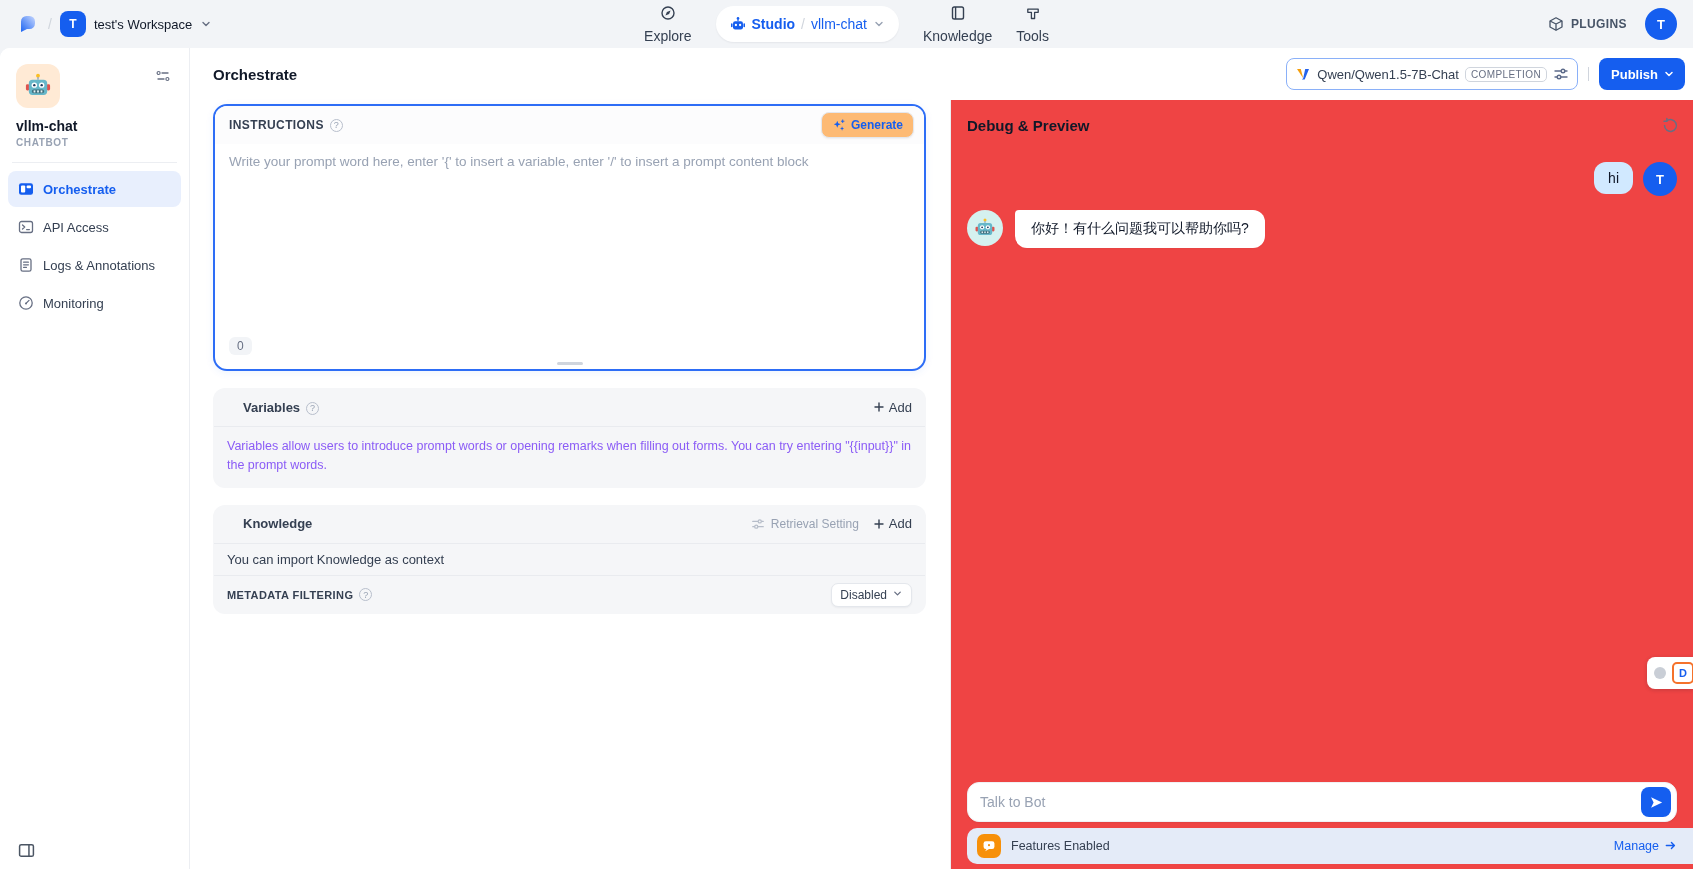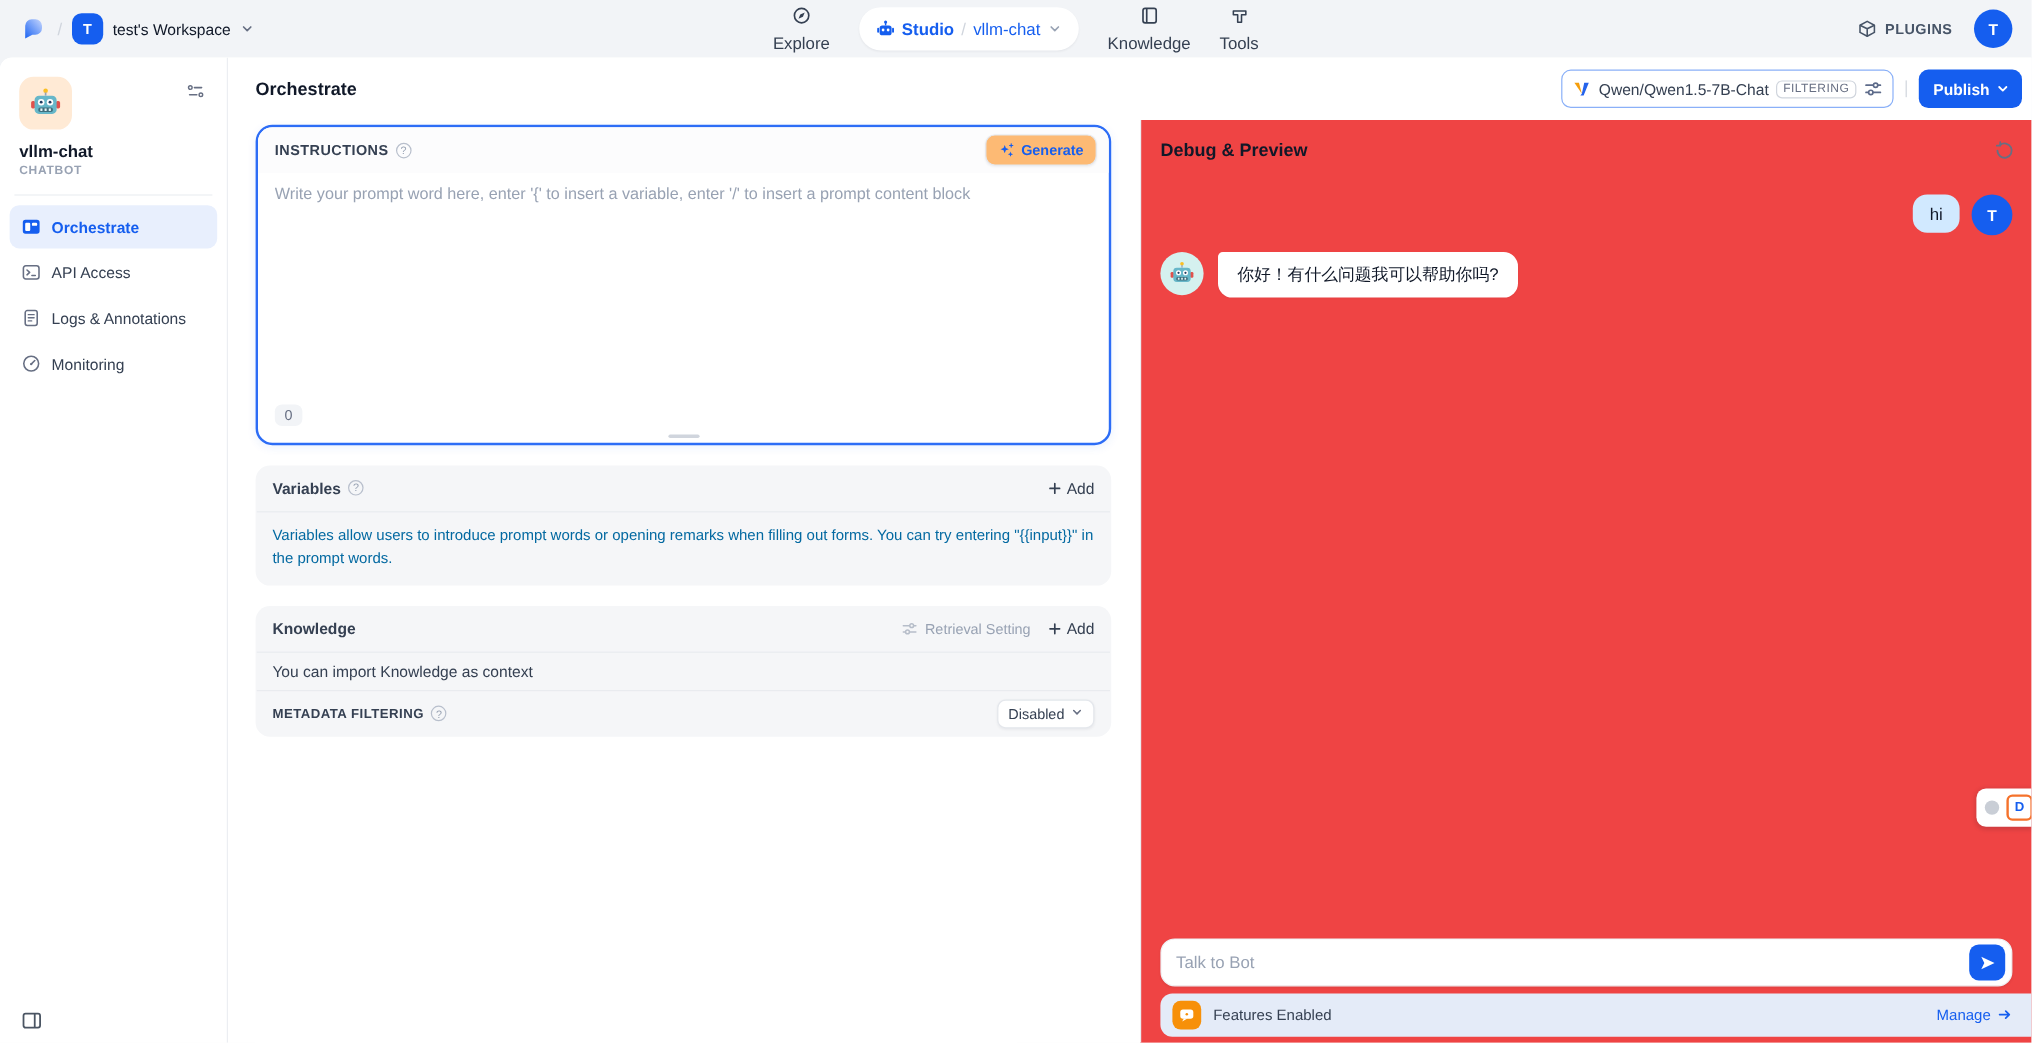--- a/index.html
+++ b/index.html
@@ -84,29 +84,29 @@
   .instr-body textarea::placeholder { color:#98a2b3; }
   .instr-foot { flex:none; height:34px; position:relative; padding:0 14px; }
   .char-badge { position:absolute; left:14px; top:2px; background:#f2f4f7; border-radius:6px;
     padding:2px 8px; font-size:12px; color:#676f83; }
   .resize-handle { position:absolute; left:50%; bottom:4px; transform:translateX(-50%);
     width:26px; height:3px; border-radius:2px; background:#d0d5dd; cursor:ns-resize; }
 
   
   .section-card { background:#f5f6f8; border-radius:12px; margin-top:17px; }
   .section-head { height:38px; display:flex; align-items:center; justify-content:space-between; padding:0 14px; }
-  .section-title-wrap { display:flex; align-items:flex-start; gap:6px; }
+  .section-title-wrap { display:flex; align-items:flex-end; gap:6px;margin-left:16px; }
   .section-title { font-size:13px; font-weight:700; color:#354052; }
   .section-actions { display:flex; align-items:center; gap:14px; }
   .add-btn { display:flex; align-items:center; gap:4px; font-size:13px; font-weight:500;
     color:#354052; cursor:pointer; }
   .retrieval-btn { display:flex; align-items:center; gap:6px; font-size:12px; font-weight:500;
     color:#98a2b3; cursor:pointer; }
   .card-divider { height:1px; background:#e9ebef; margin:0 1px; }
-  .section-desc { padding:10px 14px 12px; font-size:12.5px; line-height:1.55; color:#0369a1; }
+  .section-desc { padding:10px 14px 12px; font-size:12.5px; line-height:1.55; color:#8b5cf6; }
   .knowledge-desc { padding:8px 14px; font-size:13px; color:#354052; }
   .metadata-row { height:38px; display:flex; align-items:center; justify-content:space-between; padding:0 14px; }
   .metadata-title-wrap { display:flex; align-items:center; gap:6px; }
   .metadata-title { font-size:11px; font-weight:700; letter-spacing:.4px; color:#354052; }
   .disabled-btn { display:flex; align-items:flex-start; gap:5px; background:#fff; border:1px solid #e4e7ec;
     border-radius:7px; padding:4px 8px; font-size:12px; font-weight:400; color:#354052;
     box-shadow:0 1px 2px rgba(16,24,40,.05); cursor:pointer; font-family:"Liberation Sans",sans-serif; }
 
   
   .debug-head { flex:none; display:flex; align-items:center; justify-content:space-between;
@@ -328,21 +328,21 @@
       <h1 class="page-title">Orchestrate</h1>
       <div class="header-actions">
         <div class="model-pill">
           <span>
             <svg width="16" height="16" viewBox="0 0 16 16">
                 <polygon points="2,3 5.8,3 8.2,12.2" fill="#f59e0b"></polygon>
                 <polygon points="8.2,12.2 10.2,3 14,3 9.7,13.6 6.9,13.6" fill="#2563eb"></polygon>
               </svg>
           </span>
           <span class="model-name">Qwen/Qwen1.5-7B-Chat</span>
-          <span class="model-mode">FILTERING</span>
+          <span class="model-mode">COMPLETION</span>
           <span>
             <svg width="16" height="16" viewBox="0 0 16 16">
                 <line x1="2" y1="5" x2="14" y2="5" stroke="#5d6b8a" stroke-width="1.4" stroke-linecap="round"></line>
                 <circle cx="10" cy="5" r="1.8" fill="#fff" stroke="#5d6b8a" stroke-width="1.4"></circle>
                 <line x1="2" y1="11" x2="14" y2="11" stroke="#5d6b8a" stroke-width="1.4" stroke-linecap="round"></line>
                 <circle cx="6" cy="11" r="1.8" fill="#fff" stroke="#5d6b8a" stroke-width="1.4"></circle>
               </svg>
           </span>
         </div>
         <div class="hdr-vdiv"></div>

